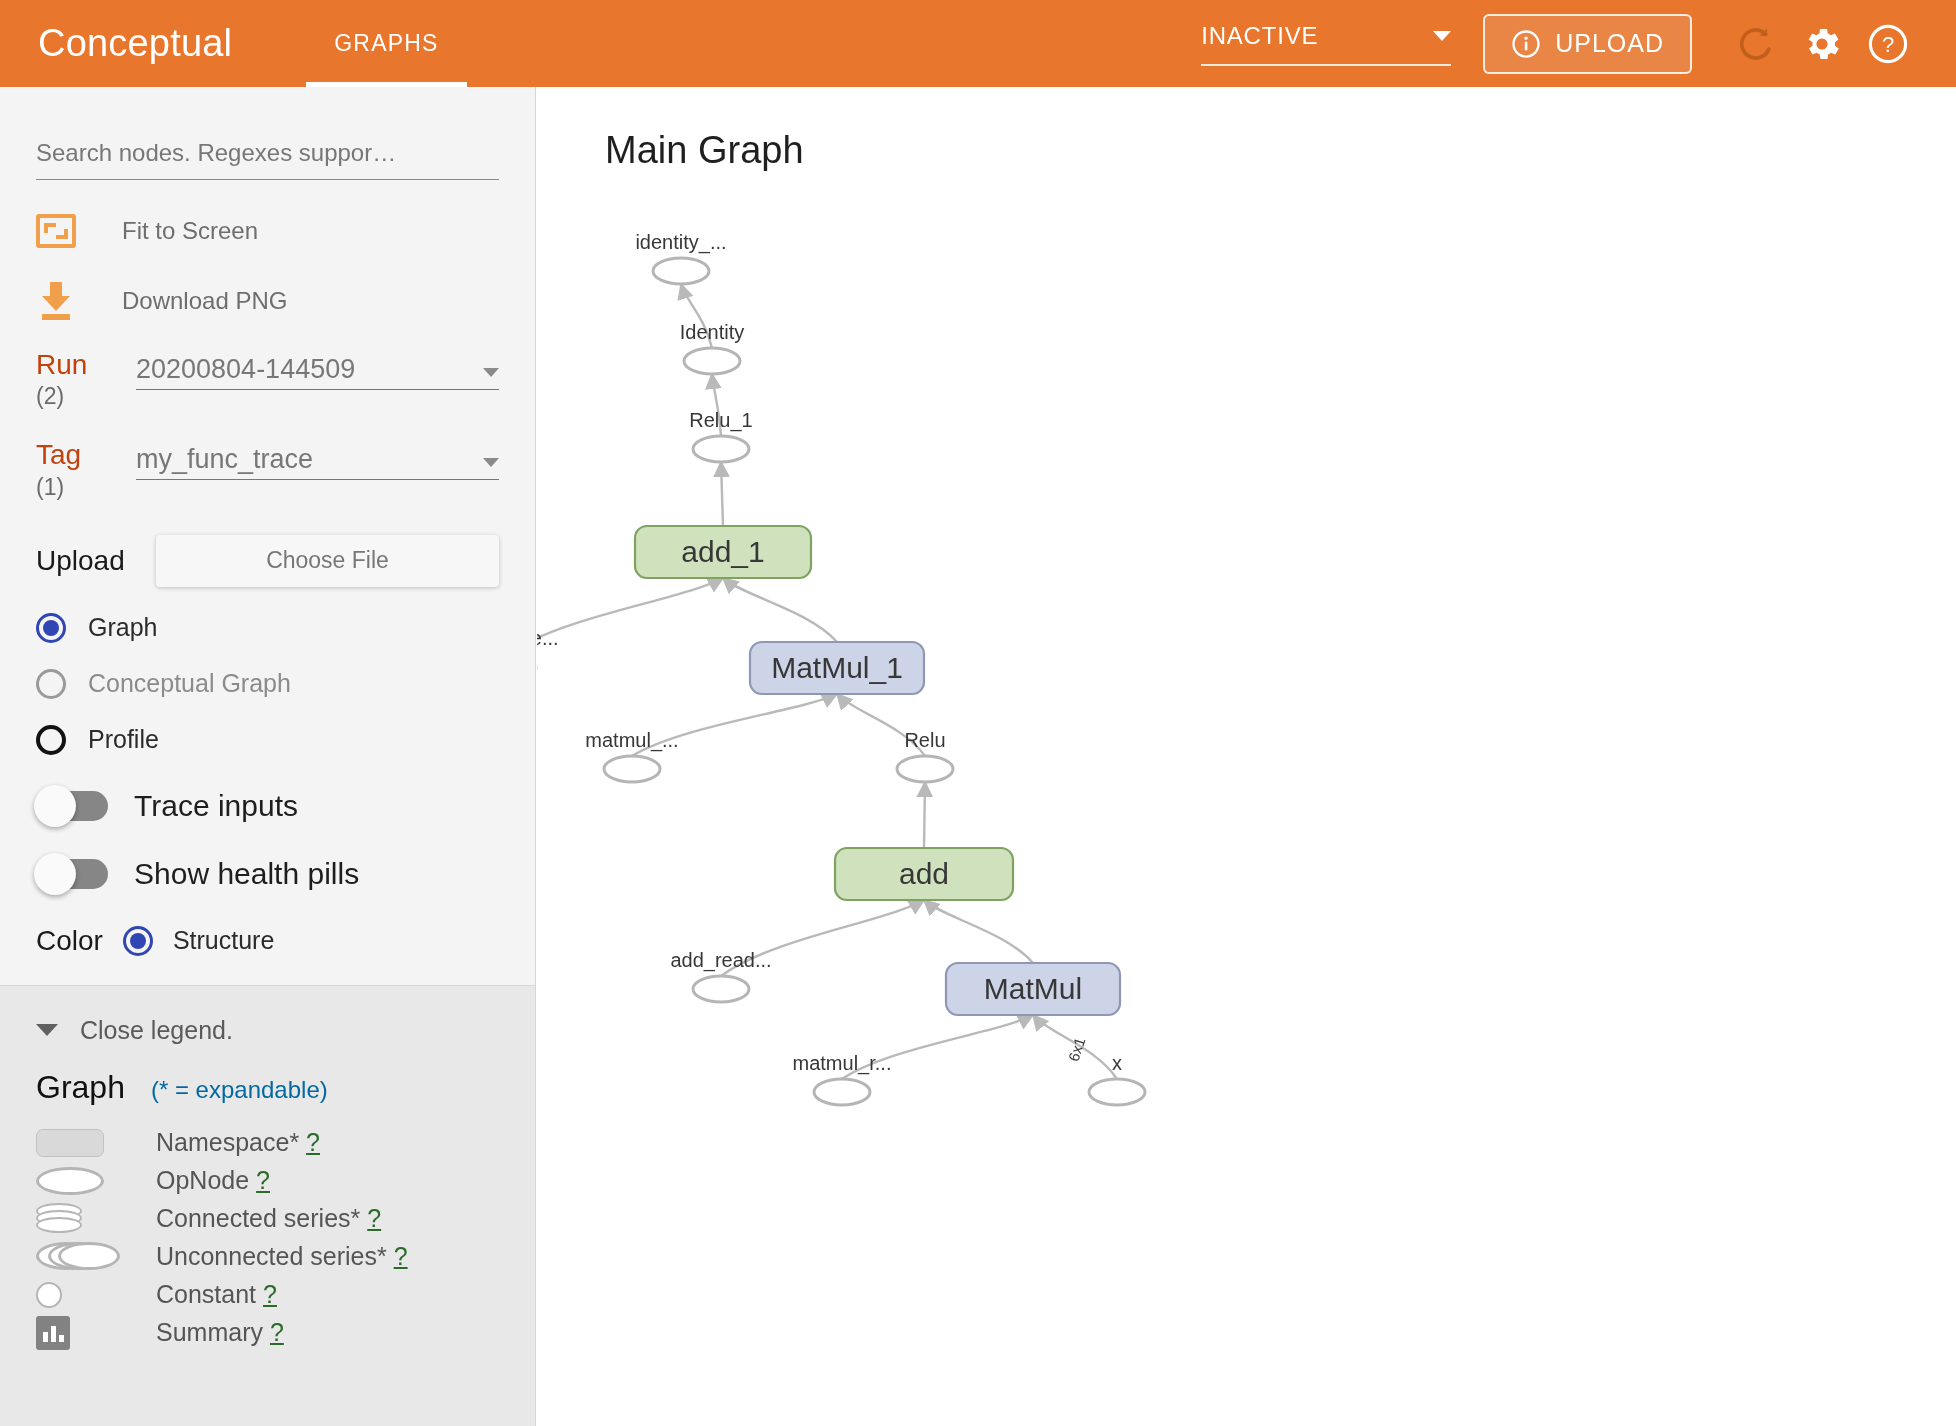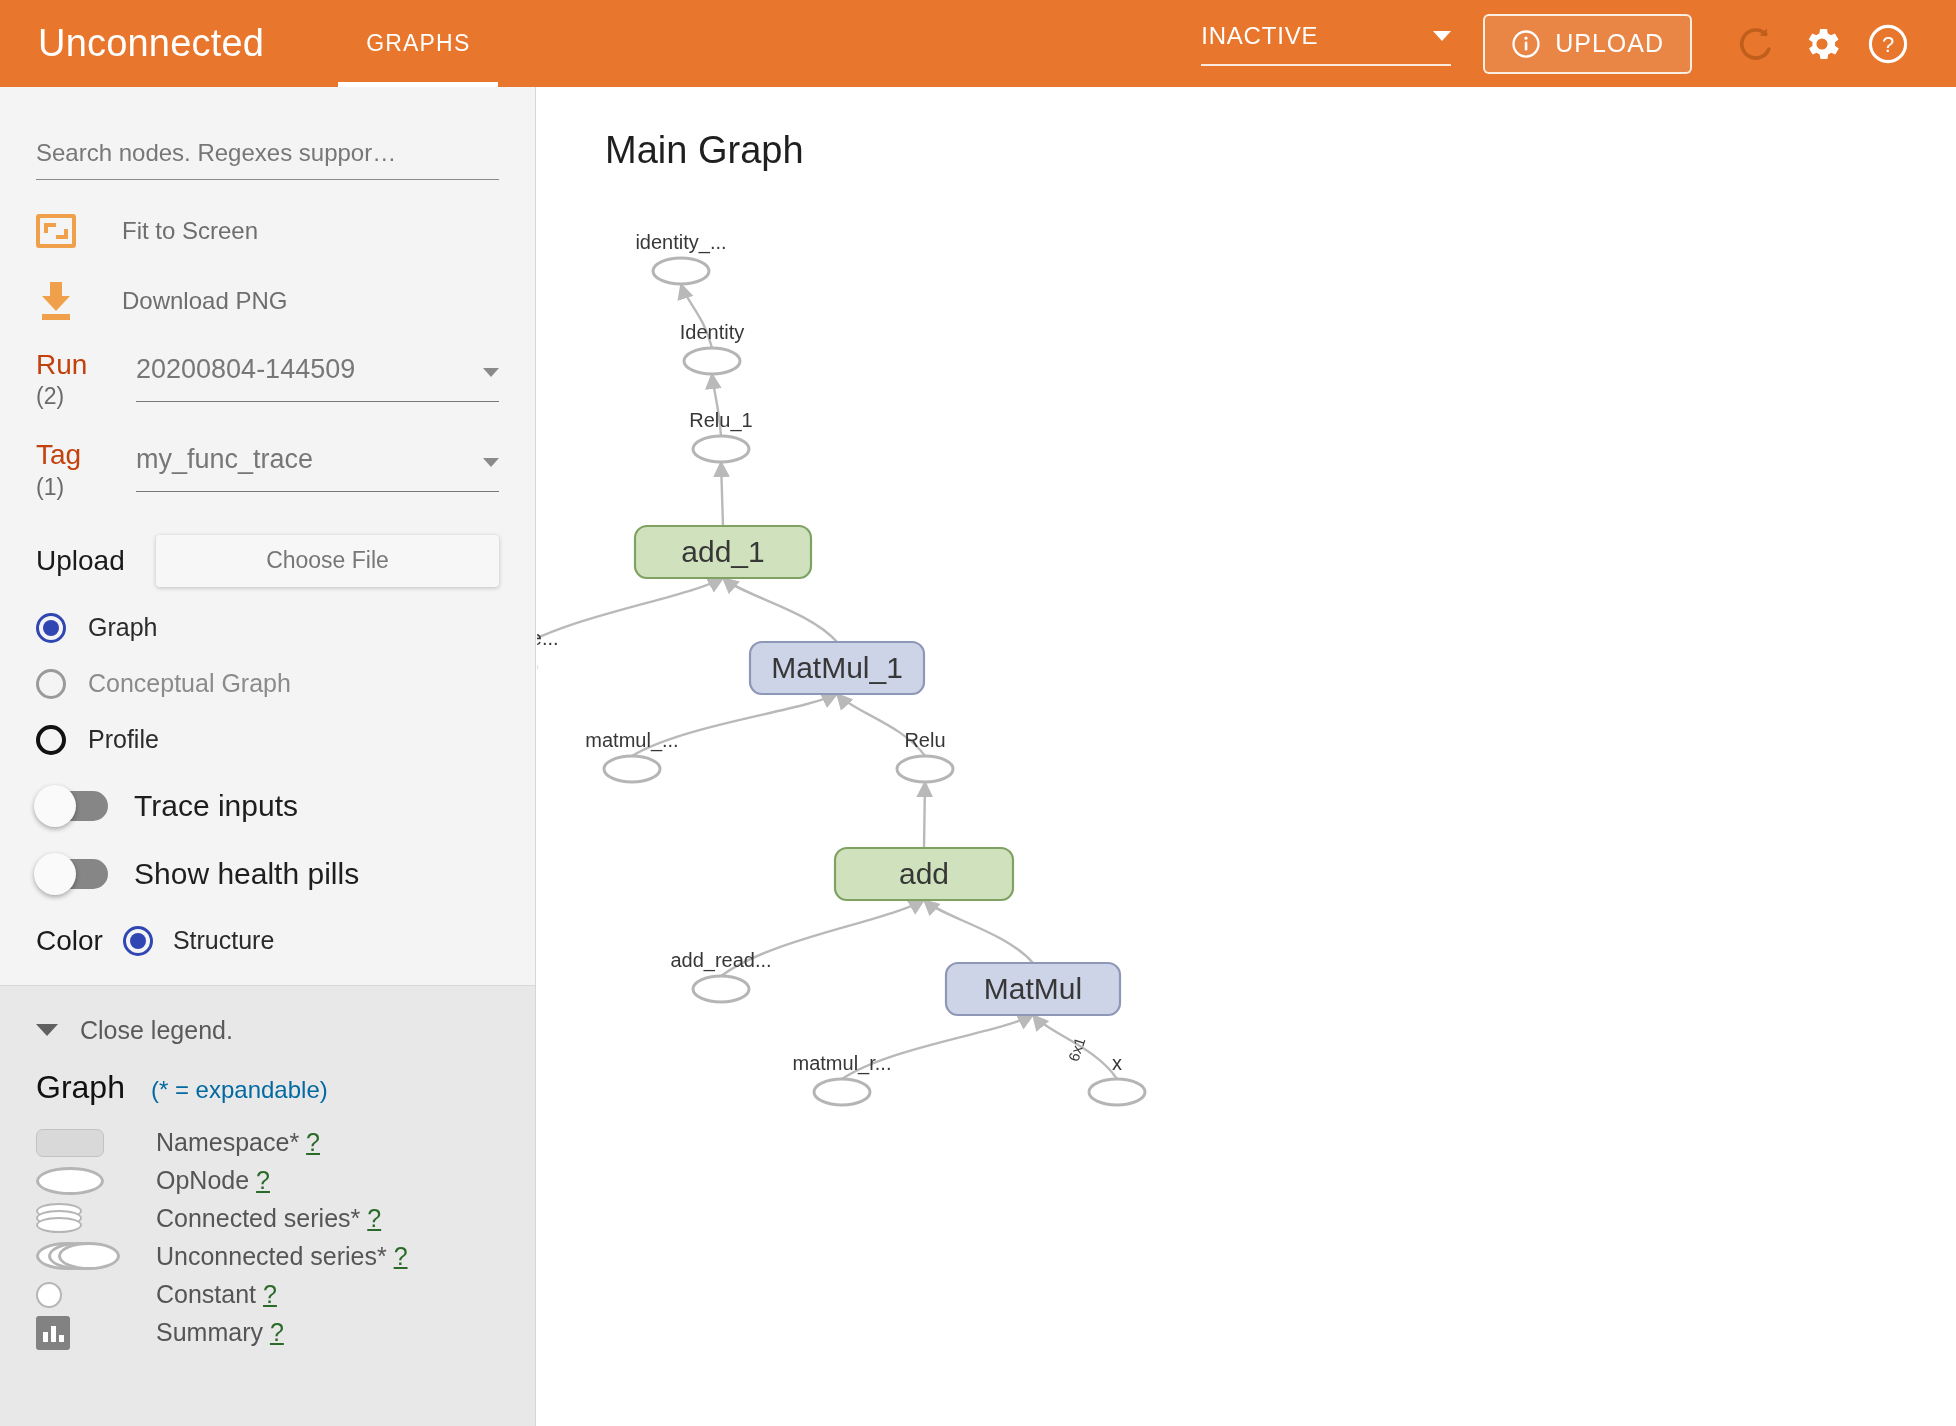--- a/index.html
+++ b/index.html
@@ -107,21 +107,21 @@
     border-top: 15px solid #f0a04b;
   }
   .dl-icon .bar { position: absolute; left: 6px; bottom: 0; width: 28px; height: 6px; background: #f0a04b; }
 
   .field-row { display: flex; align-items: flex-start; margin-top: 30px; }
   .field-label { width: 100px; flex: 0 0 auto; }
   .field-label .name { font-size: 28px; color: #c2410c; line-height: 1.05; }
   .field-label .count { font-size: 23px; color: #6a6a6a; margin-top: 4px; }
   .field-select {
     flex: 1 1 auto; border-bottom: 1px solid #777;
-    display: flex; align-items: flex-end; padding-bottom: 16px;
+    display: flex; align-items: flex-end; padding-bottom: 4px;
     margin-top: 4px; cursor: pointer;
   }
   .field-select .val { color: #777777; font-size: 27px; white-space: nowrap; }
   .field-select .caret {
     margin-left: auto;
     width: 0; height: 0;
     border-left: 8px solid transparent;
     border-right: 8px solid transparent;
     border-top: 9px solid #8a8a8a;
     margin-bottom: 8px;
@@ -226,21 +226,21 @@
   .graph-title {
     position: absolute; left: 68px; top: 42px;
     font-size: 38px; color: #1f1f1f;
   }
   .gsvg { position: absolute; left: 0; top: 0; width: 1419px; height: 1339px; }
 </style>
 </head>
 <body>
 
 <div class="header">
-  <div class="brand">Unconnected</div>
+  <div class="brand">Conceptual</div>
 
   <div class="tabs">
     <div class="tab active">GRAPHS</div>
   </div>
 
   <div class="header-right">
     <div class="inactive-select">
       <span>INACTIVE</span>
       <span class="caret"></span>
     </div>

